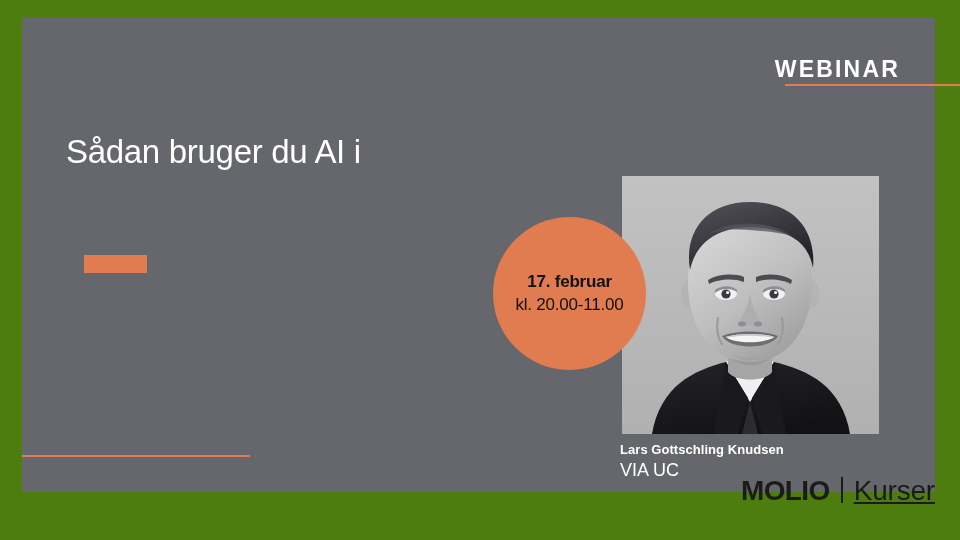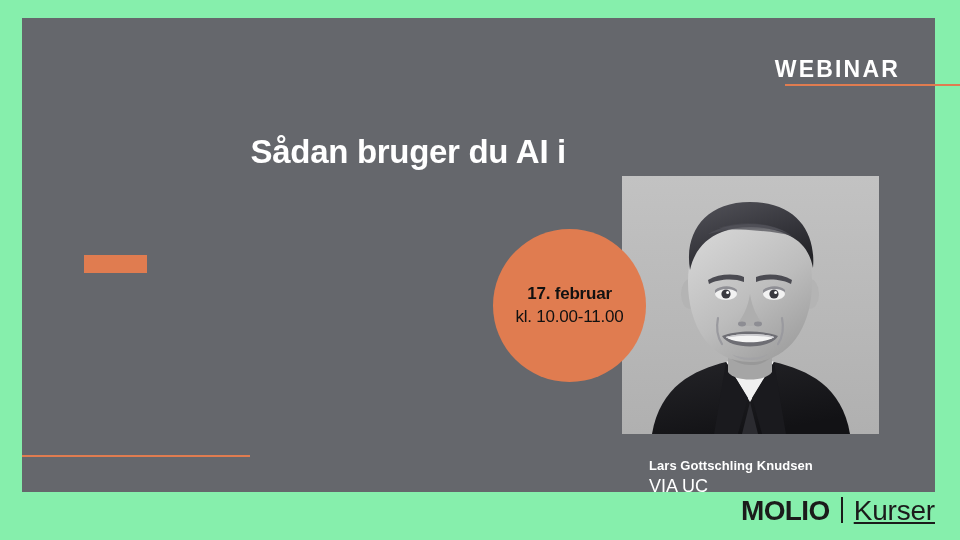--- a/index.html
+++ b/index.html
@@ -11,21 +11,21 @@
     height: 540px;
     background: #f4f4f4;
     font-family: "Liberation Sans", sans-serif;
     overflow: hidden;
   }
 
   #banner {
     position: relative;
     width: 960px;
     height: 540px;
-    background: #86efac;
+    background: #4d7c0f;
   }
 
   
   #panel {
     position: absolute;
     left: 22px;
     top: 18px;
     width: 913px;
     height: 474px;
     background: #65676c;
@@ -51,29 +51,28 @@
     left: 785px;
     top: 84px;
     width: 175px;
     height: 2px;
     background: #e07c50;
   }
 
   
   #headline {
     position: absolute;
-    left: 74px;
+    left: 44px;
     top: 113px;
     width: 470px;
     font-size: 33px;
-    font-weight: bold;
+    font-weight: normal;
     color: #ffffff;
     line-height: 1.28;
     letter-spacing: -0.3px;
-    text-align: right;
   }
   #headline .line {
     display: block;
   }
 
   
   #accent-bar {
     position: absolute;
     left: 62px;
     top: 237px;
@@ -105,21 +104,21 @@
   #photo svg {
     display: block;
     width: 100%;
     height: 100%;
   }
 
   
   #date-circle {
     position: absolute;
     left: 471px;
-    top: 211px;
+    top: 199px;
     width: 153px;
     height: 153px;
     border-radius: 50%;
     background: #e07c50;
     display: flex;
     flex-direction: column;
     align-items: center;
     justify-content: center;
     text-align: center;
     color: #111111;
@@ -134,40 +133,39 @@
     font-size: 17px;
     font-weight: normal;
     line-height: 1.35;
     letter-spacing: -0.2px;
   }
 
   
   #speaker {
     position: absolute;
     left: 598px;
-    top: 440px;
+    top: 424px;
     color: #ffffff;
     line-height: 1.3;
-    margin-left: 29px;
   }
   #speaker-name {
     font-size: 13px;
     font-weight: bold;
     letter-spacing: 0.05px;
   }
   #speaker-org {
     font-size: 18px;
     font-weight: normal;
   }
 
   
   #logo {
     position: absolute;
     right: 25px;
-    top: 494px;
+    top: 474px;
     display: flex;
     align-items: baseline;
     color: #1b1b1b;
     white-space: nowrap;
   }
   #logo-mark {
     font-size: 28px;
     font-weight: bold;
     letter-spacing: -0.6px;
   }
@@ -280,21 +278,21 @@
 
         <path d="M96 142 C94 152 96 162 100 168" stroke="#9a9a9f" stroke-width="2.2" fill="none" stroke-linecap="round"></path>
         <path d="M160 142 C162 152 160 162 156 168" stroke="#9a9a9f" stroke-width="2.2" fill="none" stroke-linecap="round"></path>
 
         <path d="M110 178 C118 183 138 183 146 178 C138 186 118 186 110 178 Z" fill="#a0a0a5" opacity="0.65"></path>
       </svg>
     </div>
 
     <div id="date-circle">
       <div id="date-day">17. februar</div>
-      <div id="date-time">kl. 10.00-11.00</div>
+      <div id="date-time">kl. 20.00-11.00</div>
     </div>
 
     <div id="speaker">
       <div id="speaker-name">Lars Gottschling Knudsen</div>
       <div id="speaker-org">VIA UC</div>
     </div>
 
     <div id="bottom-rule"></div>
   </div>
 

